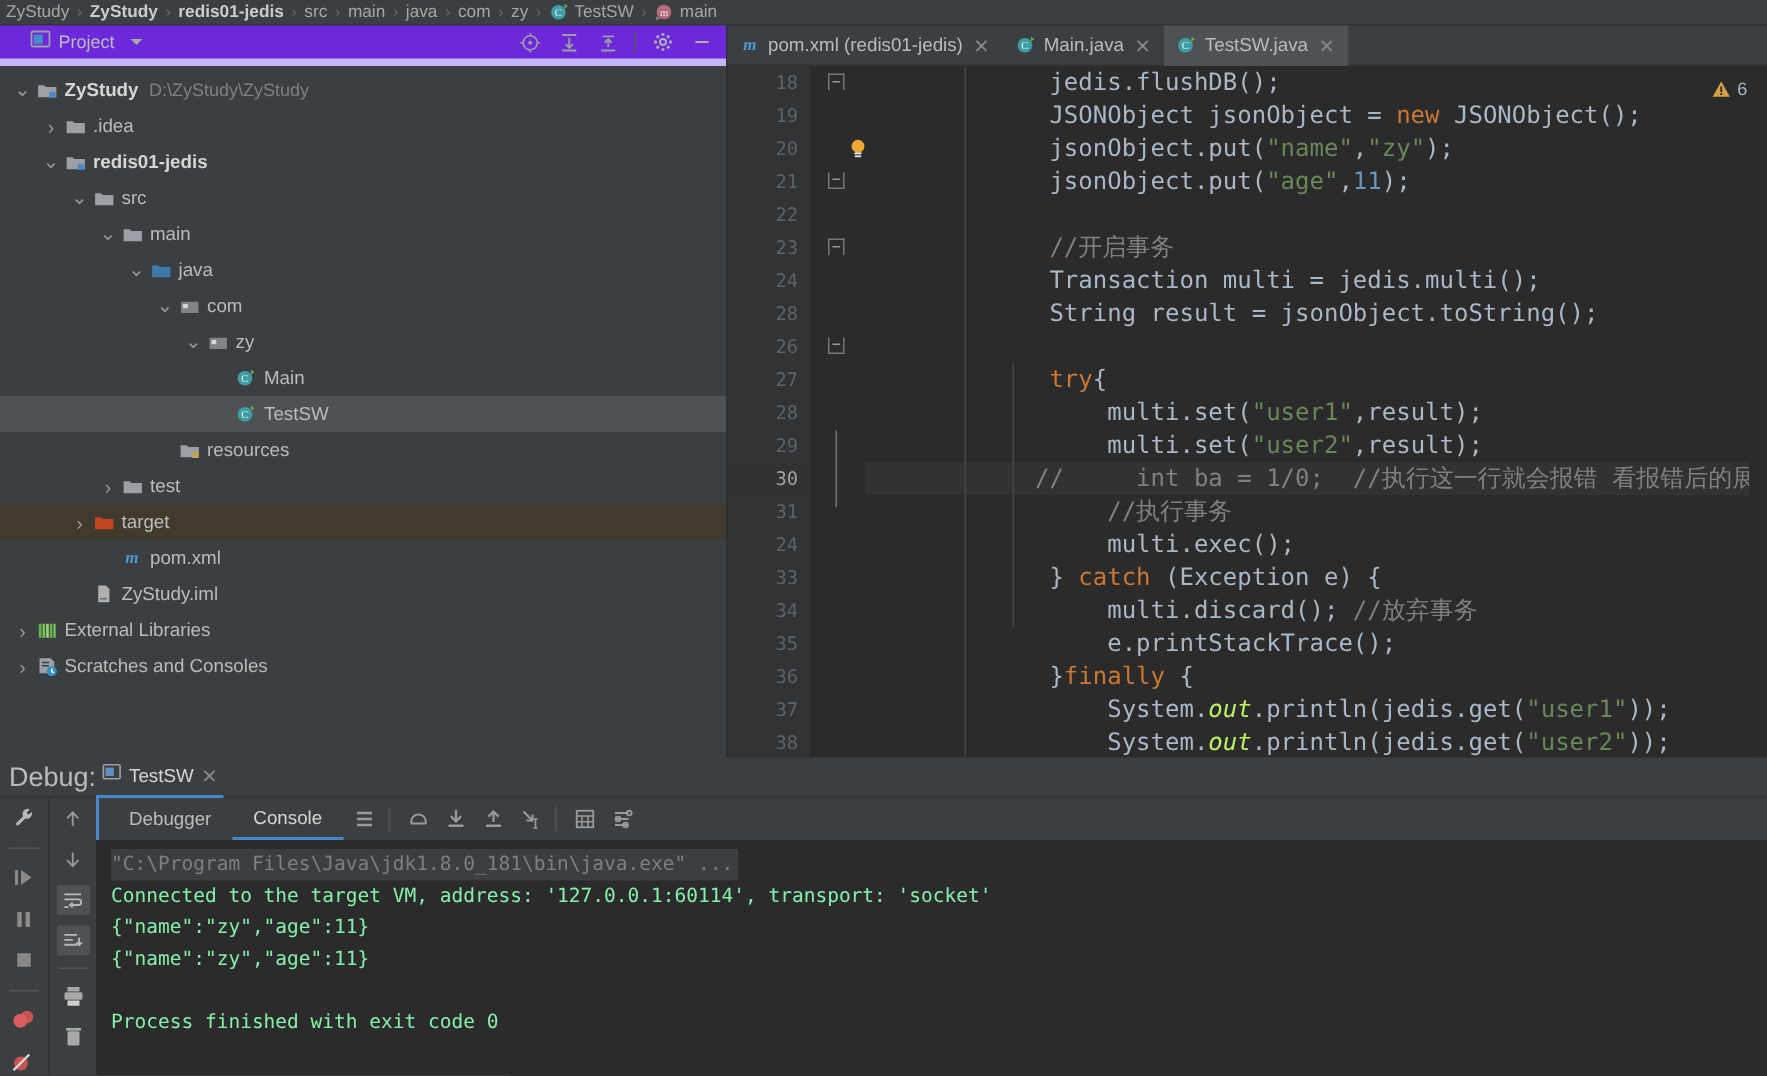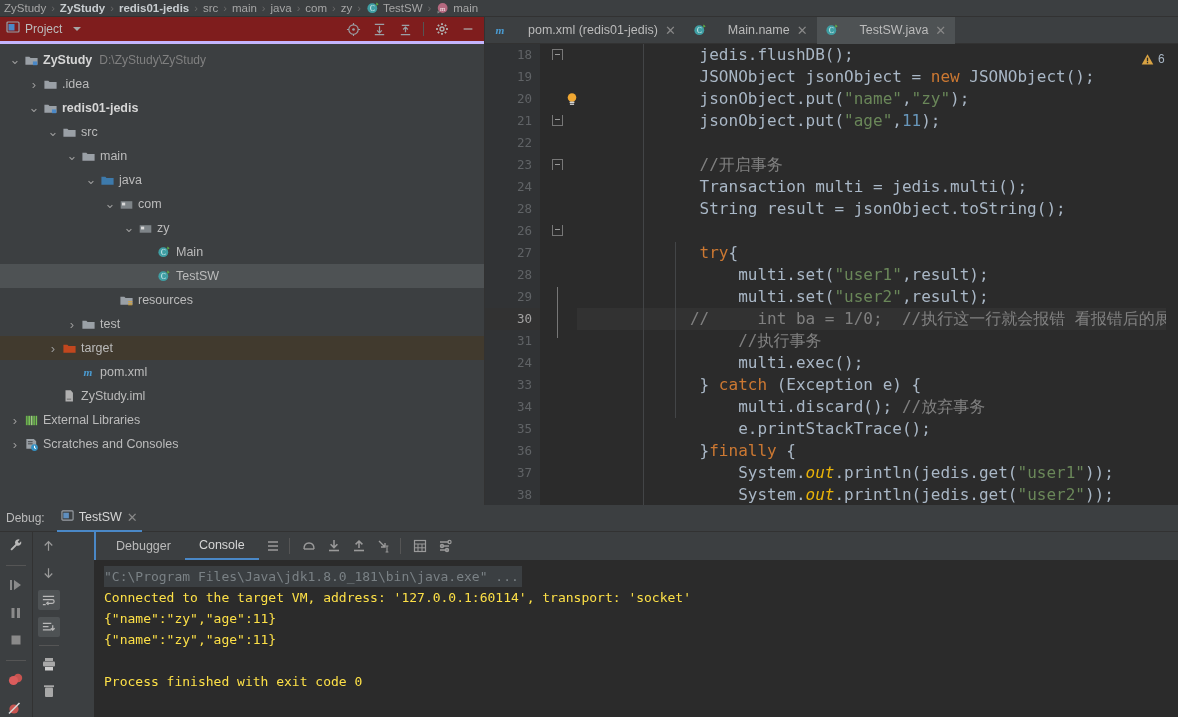--- a/index.html
+++ b/index.html
@@ -23,22 +23,22 @@
   .bc-sep { color: #6a6a6a; padding: 0 3px; font-size: 11px; }
   .bc-icon { margin-right: 3px; display: inline-flex; }
 
   
   .project-panel {
     position: absolute; top: 17px; left: 0; width: 485px; height: 488px;
     background: #3c3f41; border-right: 1px solid #323232;
   }
   .project-header {
     height: 27px; display: flex; align-items: center;
-    background: #7f1d1d; padding-left: 6px;
-    border-bottom: 3px solid #c4b5fd;
+    background: #6d28d9; padding-left: 20px;
+    border-bottom: 5px solid #c4b5fd;
   }
   .project-title { font-size: 12px; color: #bbbbbb; margin-left: 5px; }
   .caret-dn { width: 0; height: 0; border-left: 4px solid transparent; border-right: 4px solid transparent;
               border-top: 4px solid #a6a6a6; margin-left: 11px; }
   .ph-tools { margin-left: auto; display: flex; align-items: center; gap: 10px; padding-right: 8px; }
   .ph-tools .tool { width: 16px; height: 16px; display: flex; align-items: center; justify-content: center; cursor: pointer; }
   .ph-div { width: 1px; height: 14px; background: #555; }
 
   .tree { position: absolute; top: 28px; left: 0; right: 0; bottom: 0; background: #3c3f41; overflow: hidden; padding-top: 3px; }
   .tree-row { height: 24px; display: flex; align-items: center; font-size: 12.5px; color: #bbbbbb; white-space: nowrap; cursor: default; }
@@ -48,81 +48,81 @@
   .arrow.none { visibility: hidden; }
   .ticon { width: 18px; display: inline-flex; justify-content: center; align-items: center; flex: 0 0 18px; margin-right: 3px; }
   .tlabel.bold { font-weight: bold; color: #d6d6d6; }
   .tpath { color: #808080; font-size: 12px; margin-left: 7px; }
 
   
   .editor-area { position: absolute; top: 17px; left: 485px; width: 693px; height: 488px; background: #2b2b2b; }
   .tab-bar { height: 27px; display: flex; align-items: stretch; background: #3c3f41; }
   .tab { display: flex; align-items: center; padding: 0 7px 0 8px; font-size: 12.5px; color: #bbbbbb; cursor: pointer; border-bottom: 1px solid #323232; }
   .tab.active { background: #4e5254; border-bottom: 1px solid #4e5254; }
-  .tab .tlbl { margin: 0 5px 0 21px; }
+  .tab .tlbl { margin: 0 5px 0 5px; }
   .tab .close { color: #888; font-size: 13px; padding: 0 2px; }
   .tab-filler { flex: 1; border-bottom: 1px solid #323232; background: #3c3f41; }
 
   .code-wrap { position: relative; height: 461px; background: #2b2b2b; overflow: hidden; display: flex; }
   .gutter { width: 55px; background: #313335; position: relative; flex: 0 0 55px; }
   .foldcol { width: 37px; background: #2b2b2b; position: relative; flex: 0 0 37px; border-right: 0; }
   .codecol { flex: 1; position: relative; background: #2b2b2b; }
 
   .ln { height: 22px; line-height: 22px; text-align: right; padding-right: 8px;
         font-family: "DejaVu Sans Mono", monospace; font-size: 12.5px; color: #606366; }
   .ln.cur { color: #a4a3a3; }
   .crow { height: 22px; line-height: 22px; font-family: "DejaVu Sans Mono", monospace; font-size: 16px;
           color: #a9b7c6; white-space: pre; padding-left: 7px; }
   .crow.hl { background: #323232; }
 
   
   .kw { color: #cc7832; }
   .str { color: #6a8759; }
   .num { color: #6897bb; }
   .cmt { color: #808080; }
-  .fld { color: #eab308; font-style: italic; margin-top: 31px; }
+  .fld { color: #bef264; font-style: italic; margin-top: 31px; }
   .pl { color: #a9b7c6; }
 
   .indent-guide { position: absolute; width: 1px; background: #434547; }
   .warn-badge { position: absolute; top: 8px; right: 9px; display: flex; align-items: center; gap: 4px;
                 font-size: 12px; color: #a9b7c6; font-family: "Liberation Sans", sans-serif; }
   .right-marks { position: absolute; top: 0; right: 0; width: 12px; height: 100%; background: #2b2b2b; }
 
   
   .fold { position: absolute; left: 12px; width: 11px; height: 11px; border: 1px solid #777; background: #2b2b2b; }
   .fold::before { content: ""; position: absolute; left: 2px; top: 4px; width: 5px; height: 1px; background: #999; }
   .fold.down { border-bottom: none; }
   .fold.up { border-top: none; }
   .foldline { position: absolute; left: 17px; width: 1px; background: #777; }
   .bulb { position: absolute; left: 26px; width: 12px; height: 14px; }
 
   
   .debug-panel { position: absolute; top: 505px; left: 0; width: 1178px; height: 212px; background: #3c3f41; }
   .debug-head { height: 27px; display: flex; align-items: center; padding-left: 6px; border-bottom: 1px solid #323232; }
-  .debug-label { font-size: 12px; color: #bbbbbb; margin-right: 12px; }
+  .debug-label { font-size: 18px; color: #bbbbbb; }
   .dtab { display: flex; align-items: center; height: 27px; padding: 0 4px; border-bottom: 2px solid #4a88c7; }
   .dtab .dlbl { font-size: 12.5px; color: #d6d6d6; margin: 0 5px; }
   .dtab .close { color: #888; font-size: 13px; }
 
   .debug-body { position: relative; height: 185px; display: flex; }
   .dbg-left { width: 32px; background: #3c3f41; display: flex; flex-direction: column; align-items: center; padding-top: 4px; gap: 9px; }
   .dbg-left2 { width: 32px; background: #3c3f41; display: flex; flex-direction: column; align-items: center; padding-top: 4px; gap: 7px; border-left: 1px solid #323232; }
   .dbg-btn { width: 22px; height: 20px; display: flex; align-items: center; justify-content: center; cursor: pointer; border-radius: 2px; }
   .dbg-btn.act { background: #4e5254; }
   .dbg-sep { width: 20px; height: 1px; background: #555; margin: 1px 0; }
 
-  .dbg-main { flex: 1; position: relative; background: #3c3f41; margin-left: 30px; }
+  .dbg-main { flex: 1; position: relative; background: #3c3f41; }
   .dbg-toolbar { height: 28px; display: flex; align-items: center; padding-left: 8px; gap: 0px; }
   .dbg-tab { height: 28px; display: flex; align-items: center; padding: 0 14px; font-size: 12.5px; color: #bbbbbb; cursor: pointer; }
   .dbg-tab.active { color: #d6d6d6; border-bottom: 2px solid #4a88c7; justify-content: flex-end; }
   .tb-icon { width: 22px; height: 20px; display: flex; align-items: center; justify-content: center; margin-left: 3px; cursor: pointer; }
   .tb-div { width: 1px; height: 16px; background: #555; margin: 0 5px; }
 
   .console { position: absolute; top: 28px; left: 0; right: 0; bottom: 0; background: #2b2b2b; padding: 6px 0 0 10px; overflow: hidden; }
-  .cline { font-family: "DejaVu Sans Mono", monospace; font-size: 13px; line-height: 21px; color: #fde047; white-space: pre; }
+  .cline { font-family: "DejaVu Sans Mono", monospace; font-size: 13px; line-height: 21px; color: #86efac; white-space: pre; }
   .cline.cmdline { background: #3b3f42; color: #7a8185; display: inline-block; padding-right: 3px; }
 
   .vdiv { position: absolute; left: 0; top: 0; width: 2px; height: 100%; background: #4a88c7; }
 </style>
 </head>
 <body>
 
 <div class="ide">
 
   <div class="breadcrumb-bar" id="breadcrumb">
@@ -416,21 +416,21 @@
           <span class="close">✕</span>
         </div>
         <div class="tab">
           <span style="display: inline-flex;">
             <svg width="14" height="14" viewBox="0 0 16 16">
               <circle cx="7.2" cy="8.2" r="5.6" fill="#3f9ea3"></circle>
               <text x="7.2" y="11.4" font-size="8.2" font-family="Liberation Serif, serif" fill="#e7f6f7" text-anchor="middle">C</text>
               <path d="M11.8 1.8l2.6 1.8-2.6 1.8z" fill="#62b543"></path>
             </svg>
           </span>
-          <span class="tlbl">Main.name</span>
+          <span class="tlbl">Main.java</span>
           <span class="close">✕</span>
         </div>
         <div class="tab active">
           <span style="display: inline-flex;">
             <svg width="14" height="14" viewBox="0 0 16 16">
               <circle cx="7.2" cy="8.2" r="5.6" fill="#3f9ea3"></circle>
               <text x="7.2" y="11.4" font-size="8.2" font-family="Liberation Serif, serif" fill="#e7f6f7" text-anchor="middle">C</text>
               <path d="M11.8 1.8l2.6 1.8-2.6 1.8z" fill="#62b543"></path>
             </svg>
           </span>

